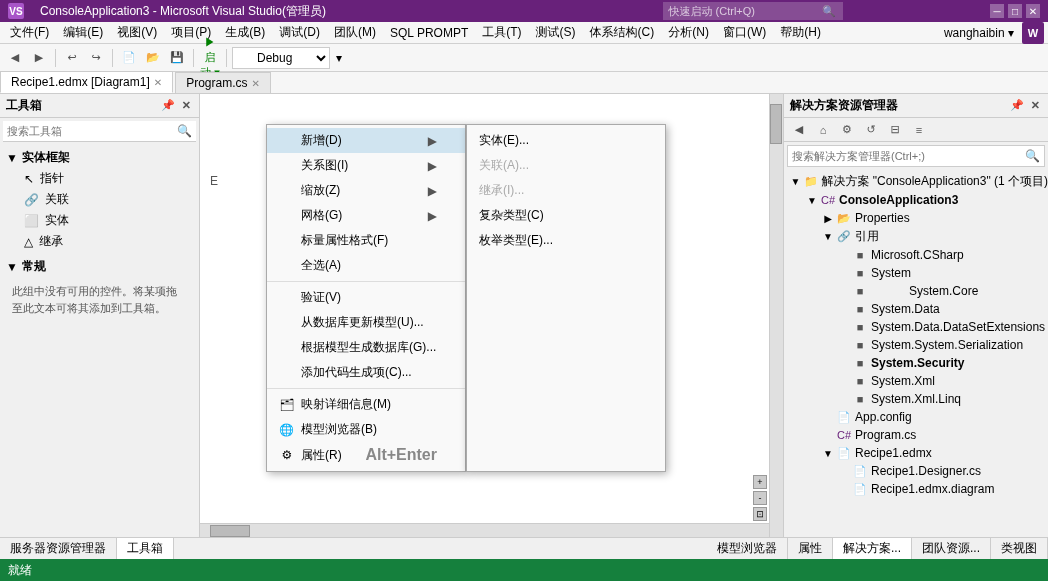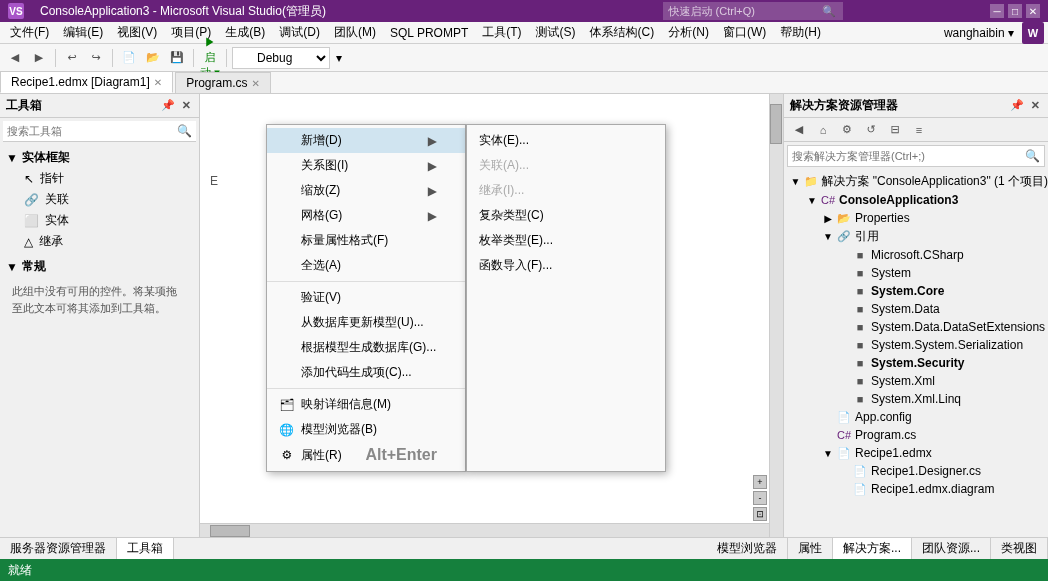--- a/index.html
+++ b/index.html
@@ -515,23 +515,20 @@
           </div>
           <div class="cm-item" style="color:#aaa;">
             <span>继承(I)...</span>
           </div>
           <div class="cm-item">
             <span>复杂类型(C)</span>
           </div>
           <div class="cm-item">
             <span>枚举类型(E)...</span>
           </div>
-          <div class="cm-item">
-            <span>函数导入(F)...</span>
-          </div>
         </div>
       </div>
 
       <div style="position:absolute; top:80px; left:10px; font-size:12px; color:#555;">
         <span>E</span>
       </div>
       <div style="position:absolute; top:160px; left:160px; font-size:12px; color:#555;">
         <span>图中添加它们。</span>
       </div>
 
@@ -612,21 +609,21 @@
         <span class="tree-indent" style="width:52px;"></span>
         <span class="tree-arrow"> </span>
         <span class="tree-icon" style="color:#555;">■</span>
         <span class="tree-label">System</span>
       </div>
 
       <div class="tree-item">
         <span class="tree-indent" style="width:52px;"></span>
         <span class="tree-arrow"> </span>
         <span class="tree-icon" style="color:#555;">■</span>
-        <span class="tree-label" style="font-weight:bold;">System.Core</span>
+        <span class="tree-label" style="font-weight:normal;margin-left:38px;">System.Core</span>
       </div>
 
       <div class="tree-item">
         <span class="tree-indent" style="width:52px;"></span>
         <span class="tree-arrow"> </span>
         <span class="tree-icon" style="color:#555;">■</span>
         <span class="tree-label">System.Data</span>
       </div>
 
       <div class="tree-item">

